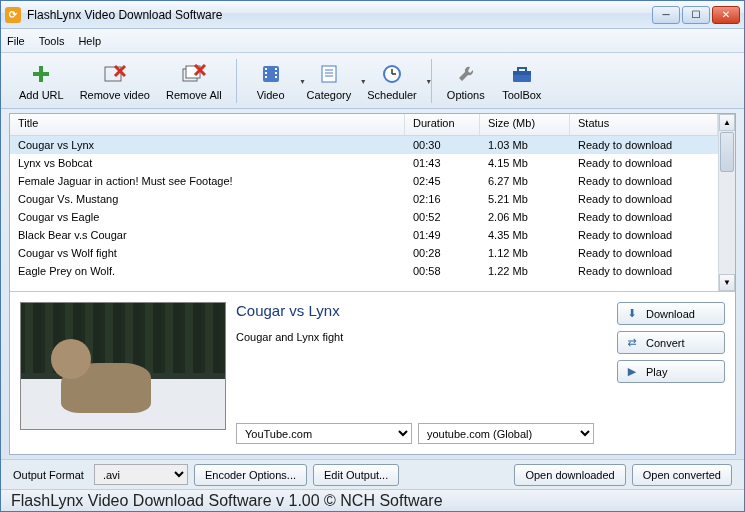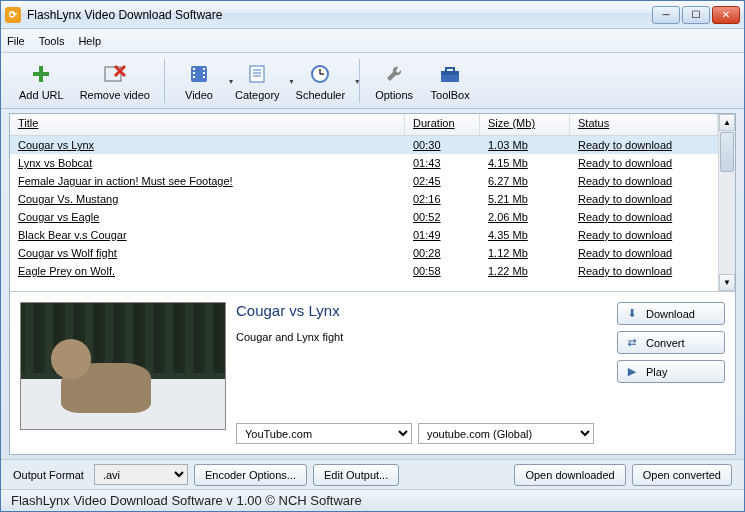--- a/index.html
+++ b/index.html
@@ -20,21 +20,21 @@
 .toolbar { height: 56px; background: linear-gradient(to bottom, #f2f6fb, #e0eaf4); border-bottom: 1px solid #b0c4de; display: flex; align-items: center; padding: 0 10px; }
 .toolbtn { display: flex; flex-direction: column; align-items: center; justify-content: center; padding: 2px 8px; cursor: pointer; position: relative; min-width: 56px; }
 .toolbtn .ticon { height: 26px; display: flex; align-items: center; justify-content: center; }
 .toolbtn .tlabel { font-size: 11px; color: #000; margin-top: 2px; }
 .toolbtn.drop::after { content: "▾"; position: absolute; right: -6px; top: 18px; font-size: 8px; color: #444; }
 .toolsep { width: 1px; height: 44px; background: #b0c4de; margin: 0 6px; }
 
 .content { flex: 1; margin: 4px 8px; background: #fff; border: 1px solid #a0b4c8; display: flex; flex-direction: column; min-height: 0; }
 
 .list-area { display: flex; flex: 0 0 178px; min-height: 0; border-bottom: 1px solid #c0c8d0; }
-.list { flex: 1; overflow: hidden; text-decoration: underline; }
+.list { flex: 1; overflow: hidden; }
 .list-header { display: flex; background: linear-gradient(to bottom, #fdfdfe, #eef2f7); border-bottom: 1px solid #d0d8e0; height: 22px; }
 .list-header div { padding: 3px 8px; border-right: 1px solid #d8e0e8; color: #000; font-size: 11px; }
 .col-title { flex: 0 0 395px; }
 .col-dur { flex: 0 0 75px; }
 .col-size { flex: 0 0 90px; }
 .col-status { flex: 1; }
 .list-body { overflow: hidden; }
 .row { display: flex; height: 18px; align-items: center; cursor: pointer; }
 .row.selected { background: #d8eaf8; }
 .row div { padding: 1px 8px; white-space: nowrap; overflow: hidden; }
@@ -60,21 +60,21 @@
 .detail-right { display: flex; flex-direction: column; gap: 6px; width: 108px; }
 .action-btn { height: 23px; border: 1px solid #8a9db0; border-radius: 3px; background: linear-gradient(to bottom, #fdfefe, #e4ecf4); display: flex; align-items: center; gap: 8px; padding: 0 8px; cursor: pointer; font-size: 11px; }
 .action-btn .aicon { width: 12px; text-align: center; color: #3a6aa0; }
 
 .bottom-bar { height: 30px; display: flex; align-items: center; padding: 0 12px; gap: 6px; background: #e4ecf4; border-top: 1px solid #c0d0e0; }
 .bottom-bar .lbl { margin-right: 4px; }
 .bottom-bar select { height: 21px; border: 1px solid #abadb3; font-size: 11px; width: 94px; padding: 1px 4px; }
 .bottom-bar button { height: 22px; border: 1px solid #8a9db0; border-radius: 3px; background: linear-gradient(to bottom, #fdfefe, #e4ecf4); padding: 0 10px; cursor: pointer; font-size: 11px; }
 .bottom-bar .spacer { flex: 1; }
 
-.statusbar { height: 22px; background: linear-gradient(to bottom, #f0f4f9, #dce6f0); border-top: 1px solid #c0d0e0; display: flex; align-items: center; padding: 0 10px; font-size: 13px; color: #222; }
+.statusbar { height: 22px; background: linear-gradient(to bottom, #f0f4f9, #dce6f0); border-top: 1px solid #c0d0e0; display: flex; align-items: center; padding: 0 10px; font-size: 16px; color: #222; }
 </style>
 </head>
 <body>
 
 <div class="window">
   <div class="titlebar">
     <div class="app-icon">⟳</div>
     <div class="title">FlashLynx Video Download Software</div>
     <div class="winbtns">
       <div class="winbtn">─</div>
@@ -101,20 +101,30 @@
     </div>
     <div class="toolbtn">
       <div class="ticon">
           <svg width="22" height="20">
             <rect x="1" y="3" width="16" height="14" fill="none" stroke="#666" stroke-width="1"></rect>
             <path d="M11 2 L21 12 M21 2 L11 12" stroke="#d03020" stroke-width="3"></path>
           </svg>
         </div>
       <div class="tlabel">Remove video</div>
     </div>
+    <div class="toolbtn">
+      <div class="ticon">
+          <svg width="24" height="20">
+            <rect x="1" y="5" width="14" height="12" fill="none" stroke="#666"></rect>
+            <rect x="4" y="2" width="14" height="12" fill="#fff" stroke="#666"></rect>
+            <path d="M13 1 L23 11 M23 1 L13 11" stroke="#d03020" stroke-width="3"></path>
+          </svg>
+        </div>
+      <div class="tlabel">Remove All</div>
+    </div>
     <div class="toolsep"></div>
     <div class="toolbtn drop">
       <div class="ticon">
           <svg width="20" height="20">
             <rect x="2" y="2" width="16" height="16" fill="#4a7ac8" rx="2"></rect>
             <rect x="4" y="4" width="2" height="2" fill="#fff"></rect>
             <rect x="4" y="8" width="2" height="2" fill="#fff"></rect>
             <rect x="4" y="12" width="2" height="2" fill="#fff"></rect>
             <rect x="14" y="4" width="2" height="2" fill="#fff"></rect>
             <rect x="14" y="8" width="2" height="2" fill="#fff"></rect>

